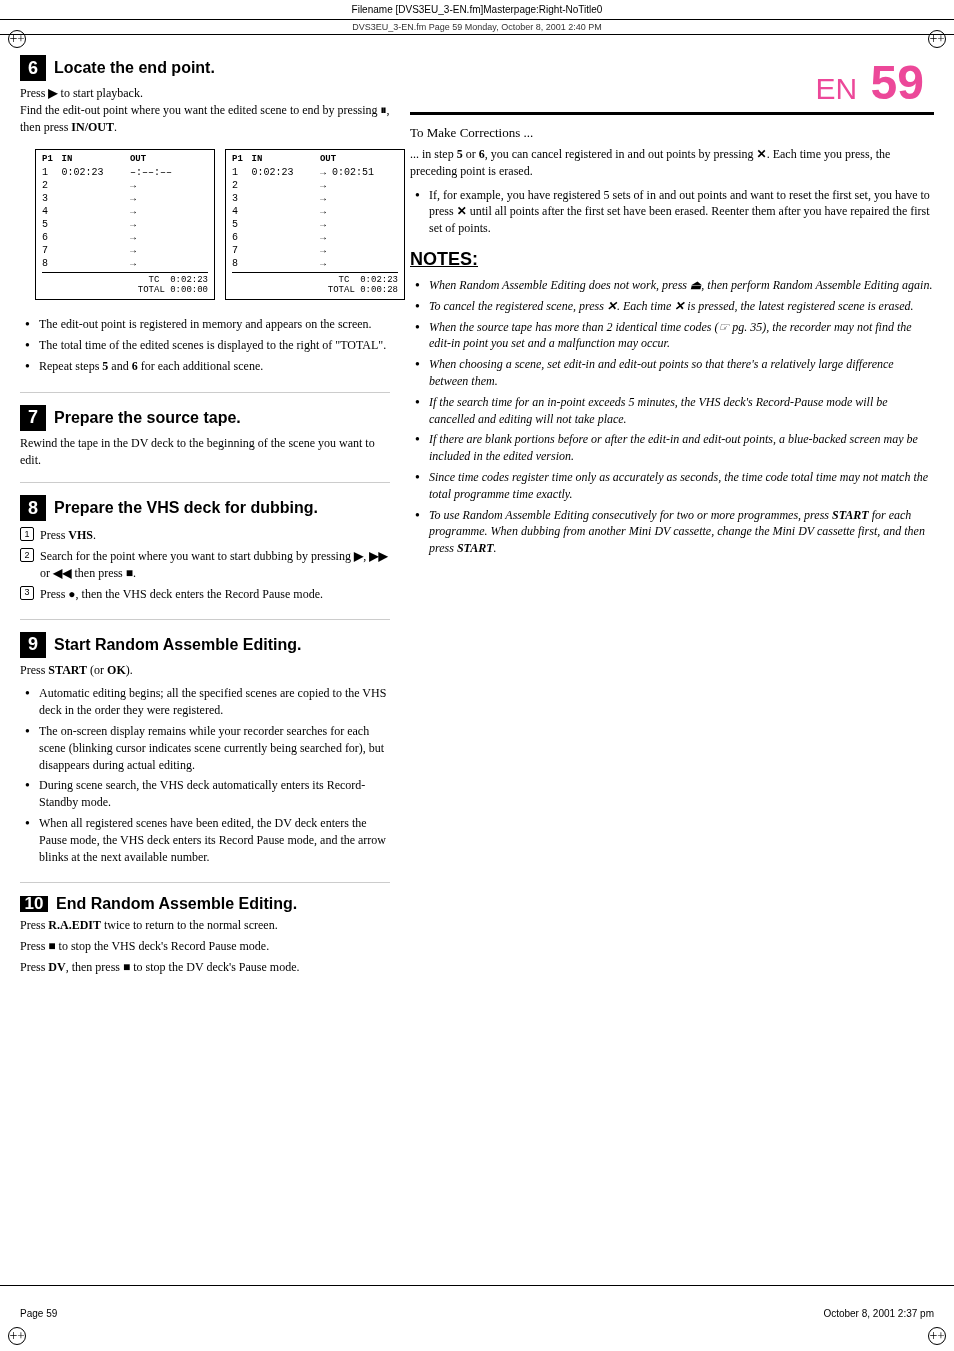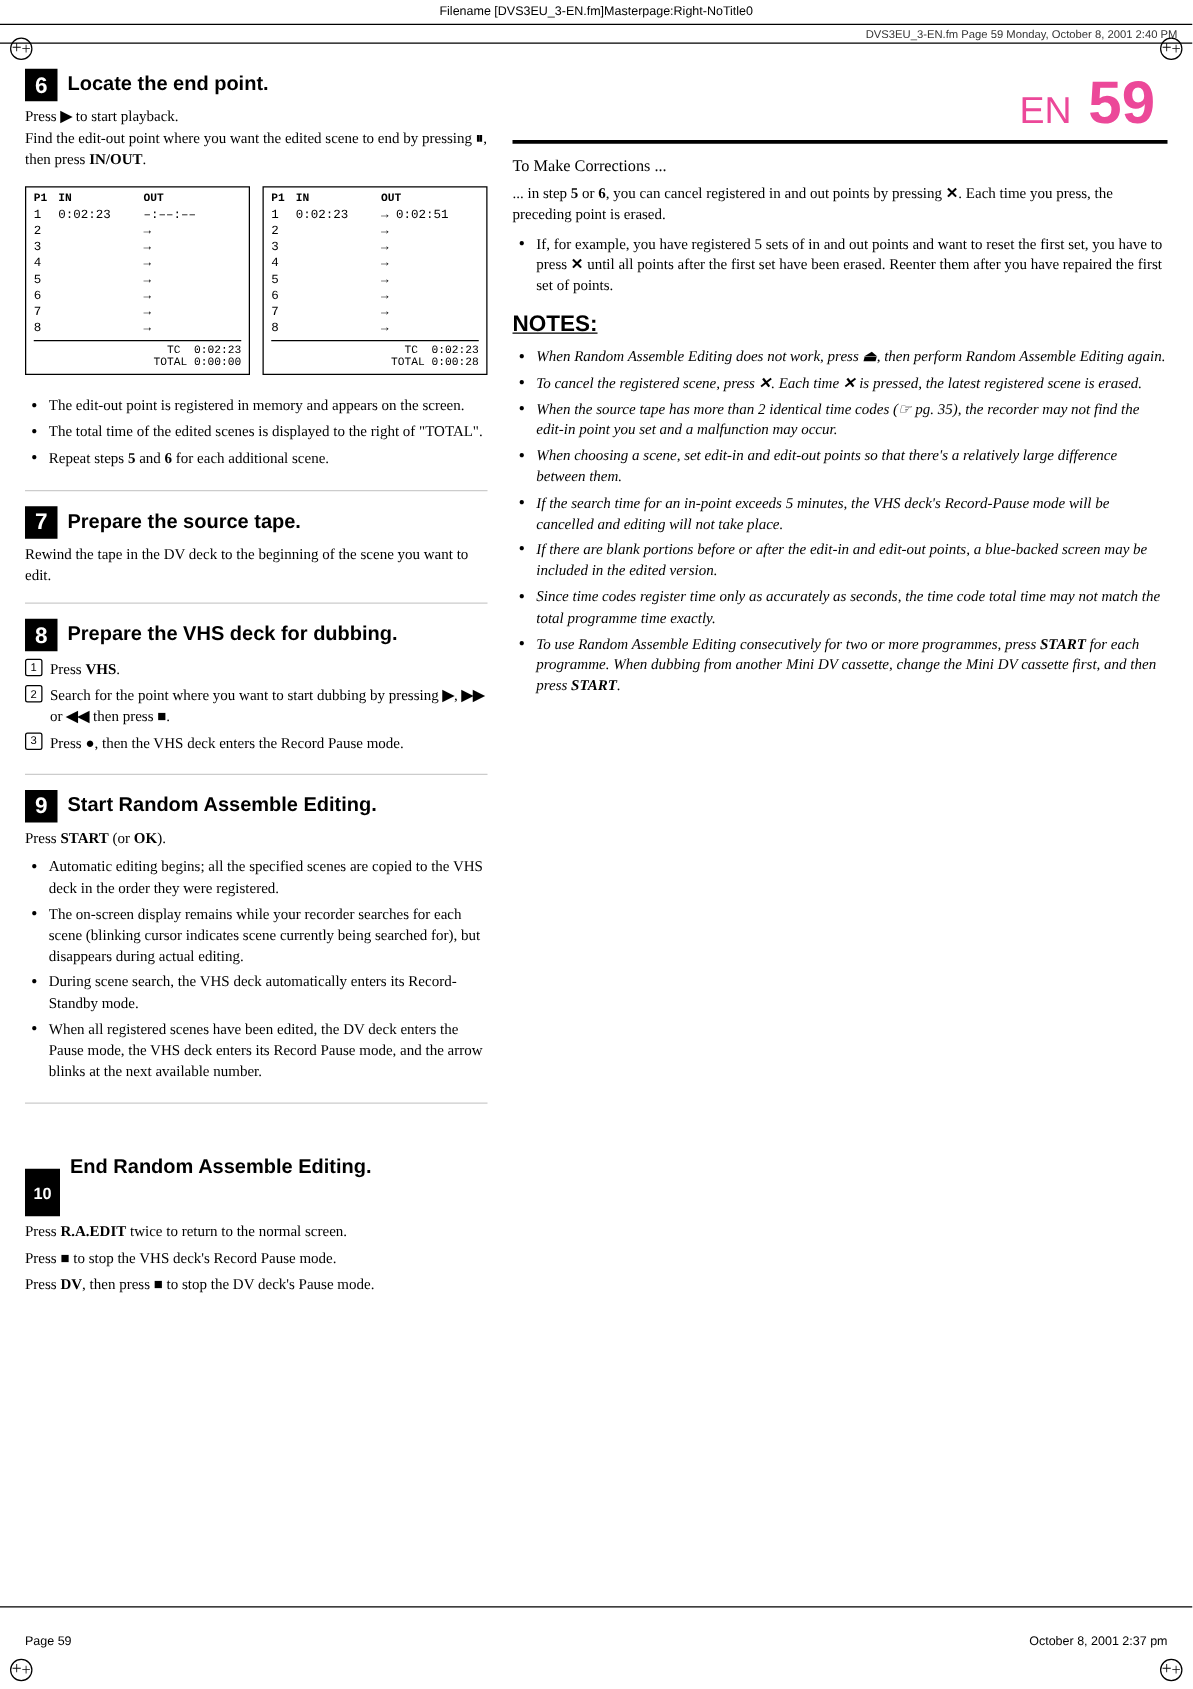--- a/index.html
+++ b/index.html
@@ -20,21 +20,21 @@
       align-items: center;
       padding: 4px 12px;
       border-bottom: 1px solid #000;
       font-size: 10px;
       font-family: Arial, sans-serif;
     }
 
     
     .sub-header {
       display: flex;
-      justify-content: flex-end;
+      justify-content: center;
       padding: 2px 12px;
       border-bottom: 1px solid #000;
       font-size: 9px;
       font-family: Arial, sans-serif;
       color: #333;
     }
 
     
     .main-content {
       display: flex;
@@ -281,21 +281,21 @@
 
     <div class="step-section">
       <div class="step-box">
         <div class="step-number large">6</div>
         <span class="step-title">Locate the end point.</span>
       </div>
 
       <p>Press <b>▶</b> to start playback.<br>
       Find the edit-out point where you want the edited scene to end by pressing <b>⏸</b>, then press <b>IN/OUT</b>.</p>
 
-      <div style="display:flex; gap:10px; margin:6px 0;">
+      <div style="display:flex; gap:10px; margin:6px 15px;">
         <div class="tc-table">
           <div class="tc-header">
             <span class="col-p">P1</span>
             <span class="col-in">IN</span>
             <span class="col-out">OUT</span>
           </div>
           <div class="tc-row">
             <span class="col-p">1</span>
             <span class="col-in">0:02:23</span>
             <span class="col-out">–:––:––</span>
@@ -437,21 +437,21 @@
       <ul class="bullet-list">
         <li>Automatic editing begins; all the specified scenes are copied to the VHS deck in the order they were registered.</li>
         <li>The on-screen display remains while your recorder searches for each scene (blinking cursor indicates scene currently being searched for), but disappears during actual editing.</li>
         <li>During scene search, the VHS deck automatically enters its Record-Standby mode.</li>
         <li>When all registered scenes have been edited, the DV deck enters the Pause mode, the VHS deck enters its Record Pause mode, and the arrow blinks at the next available number.</li>
       </ul>
     </div>
 
     <div class="step-section">
       <div class="step-box">
-        <div class="step-number large" style="font-size:13px; width:28px; height:38px;margin-top:40px;">10</div>
+        <div class="step-number large" style="font-size:17px; width:28px; height:16px;">10</div>
         <span class="step-title">End Random Assemble Editing.</span>
       </div>
       <p>Press <b>R.A.EDIT</b> twice to return to the normal screen.</p>
       <p>Press <b>■</b> to stop the VHS deck's Record Pause mode.</p>
       <p>Press <b>DV</b>, then press <b>■</b> to stop the DV deck's Pause mode.</p>
     </div>
 
   </div>
 
   <div class="right-col">

